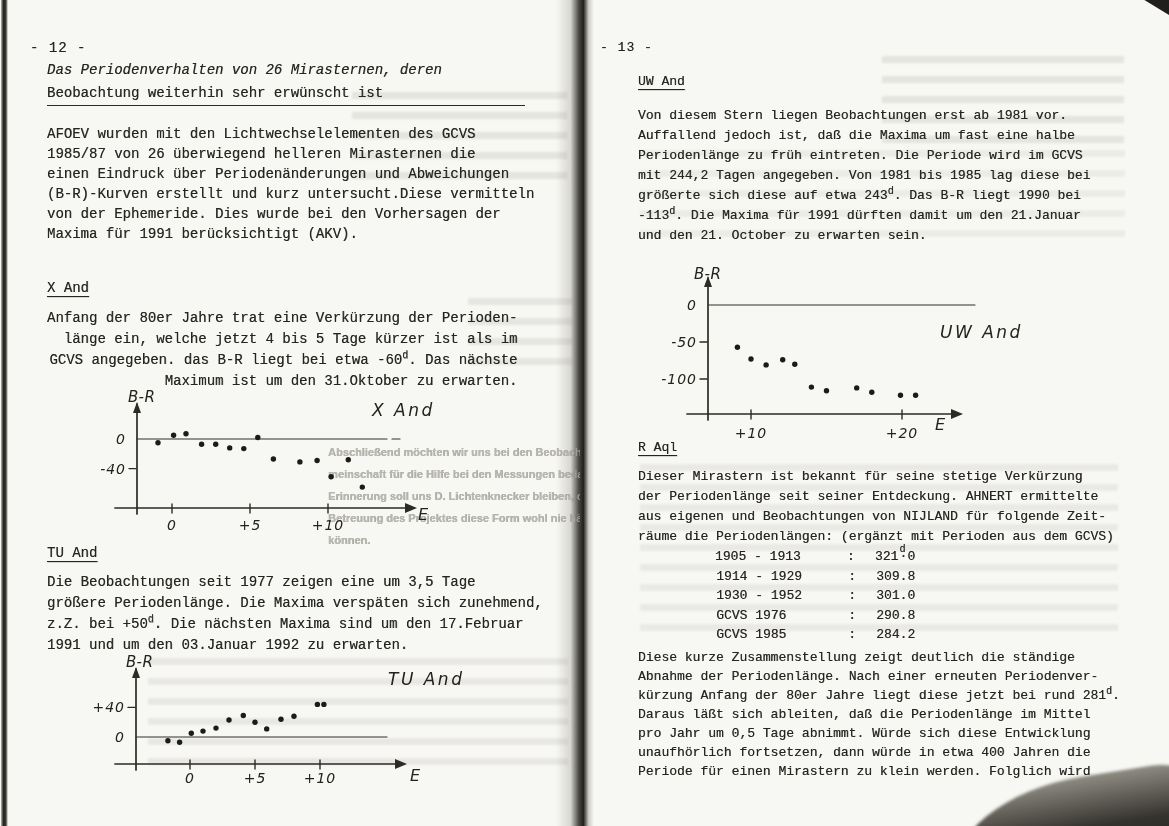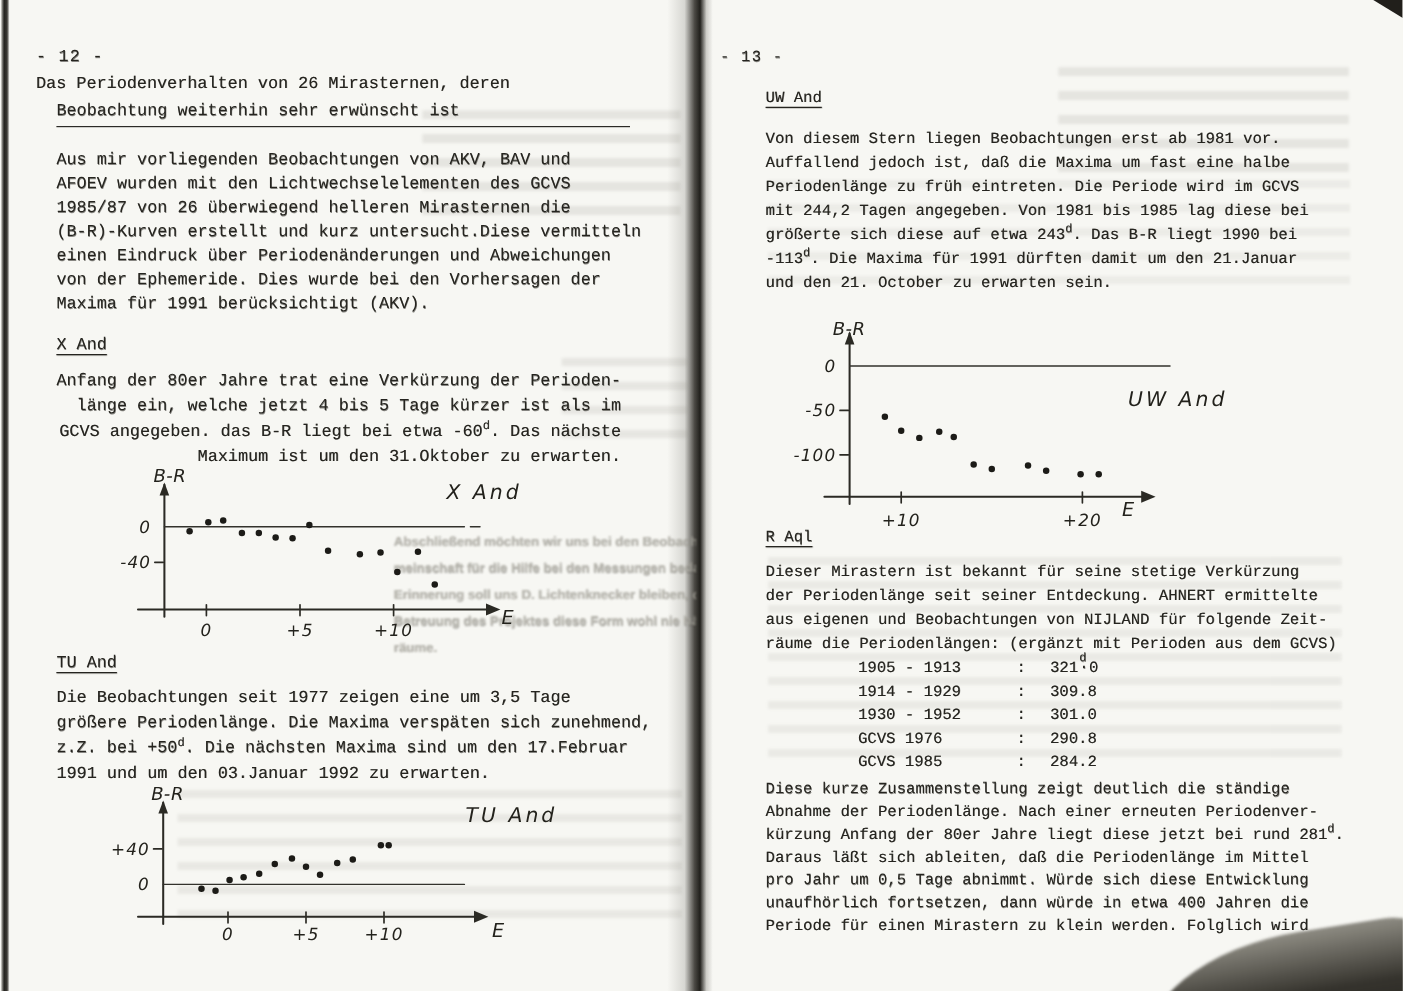--- a/index.html
+++ b/index.html
@@ -38,21 +38,21 @@
   .tline{white-space:pre;text-shadow:0.35px 0.3px 0 rgba(42,40,35,0.55);}
   .pagenum{left:0;right:0;text-align:left;letter-spacing:1px;}
   .uheading{text-decoration:underline;text-underline-offset:4px;text-decoration-thickness:1.3px;}
   .titleu{border-bottom:1.5px solid #2b2a26;padding-bottom:2px;line-height:19px;}
   sup.supd{font-size:10px;vertical-align:super;line-height:0;}
   .dsup{display:inline-block;position:relative;width:9px;height:1em;vertical-align:baseline;}
   .dsup-d{position:absolute;left:1px;top:-7px;font-size:10px;}
   .dsup-dot{position:absolute;left:1px;bottom:-3px;}
 
   
-  .trow{display:flex;height:19.5px;line-height:19.5px;text-shadow:0.35px 0.3px 0 rgba(42,40,35,0.55);}
+  .trow{display:flex;height:19.5px;line-height:19.5px;text-shadow:0.35px 0.3px 0 rgba(42,40,35,0.55);justify-content:flex-end;}
   .c-range{width:132px;white-space:pre;}
   .c-sep{width:28px;}
   .c-value{white-space:pre;}
 
   
   svg.chart{position:absolute;overflow:visible;}
   .ax{stroke:#2b2a24;stroke-width:1.7;stroke-linecap:round;}
   .ax2{stroke:#2b2a24;stroke-width:1.4;stroke-linecap:round;}
   .zl{stroke:#33322c;stroke-width:1.2;stroke-linecap:round;}
   .axf{fill:#2b2a24;}
@@ -75,34 +75,33 @@
   <div class="page" id="pageL">
 
     <div class="ghost" style="left:322px;top:92px;width:215px;height:92px;opacity:.5"></div>
     <div class="ghost" style="left:438px;top:298px;width:105px;height:78px;opacity:.45"></div>
     <div class="ghost" style="left:118px;top:658px;width:420px;height:118px;opacity:.4"></div>
     <div class="ghost-text" style="left:298px;top:441px;width:252px;height:106px;font-size:11px;line-height:22px;">
         <div class="tline">Abschließend möchten wir uns bei den Beobachtern aus der Arbeitsge-</div>
         <div class="tline">meinschaft für die Hilfe bei den Messungen bedanken. In besonderer</div>
         <div class="tline">Erinnerung soll uns D. Lichtenknecker bleiben, ohne dessen tatkräftige</div>
         <div class="tline">Betreuung des Projektes diese Form wohl nie hätte durchgeführt werden</div>
-        <div class="tline">räume.</div>
+        <div class="tline">können.</div>
       </div>
 
     <div class="abs tline pagenum" style="top:40px;">- 12 -</div>
 
-    <div class="abs tline" style="left:0;top:62px;">Das Periodenverhalten von 26 Mirasternen, deren</div>
+    <div class="abs tline" style="left:17px;top:62px;font-style:italic;">Das Periodenverhalten von 26 Mirasternen, deren</div>
     <div class="abs tline titleu" style="left:17px;top:84px;width:478px;">Beobachtung weiterhin sehr erwünscht ist</div>
 
     <div class="abs" style="left:17px;top:124px;line-height:20px;">
-        <div class="tline">Aus mir vorliegenden Beobachtungen von AKV, BAV und</div>
         <div class="tline">AFOEV wurden mit den Lichtwechselelementen des GCVS</div>
         <div class="tline">1985/87 von 26 überwiegend helleren Mirasternen die</div>
+        <div class="tline">einen Eindruck über Periodenänderungen und Abweichungen</div>
         <div class="tline">(B-R)-Kurven erstellt und kurz untersucht.Diese vermitteln</div>
-        <div class="tline">einen Eindruck über Periodenänderungen und Abweichungen</div>
         <div class="tline">von der Ephemeride. Dies wurde bei den Vorhersagen der</div>
         <div class="tline">Maxima für 1991 berücksichtigt (AKV).</div>
       </div>
 
     <div class="abs tline uheading" style="left:17px;top:280px;">X And</div>
     <div class="abs" style="left:17px;top:308px;line-height:21px;text-align:right;">
         <div class="tline">Anfang der 80er Jahre trat eine Verkürzung der Perioden-</div>
         <div class="tline">länge ein, welche jetzt 4 bis 5 Tage kürzer ist als im</div>
         <div class="tline">GCVS angegeben. das B-R liegt bei etwa -60<sup class="supd">d</sup>. Das nächste</div>
         <div class="tline">Maximum ist um den 31.Oktober zu erwarten.</div>

